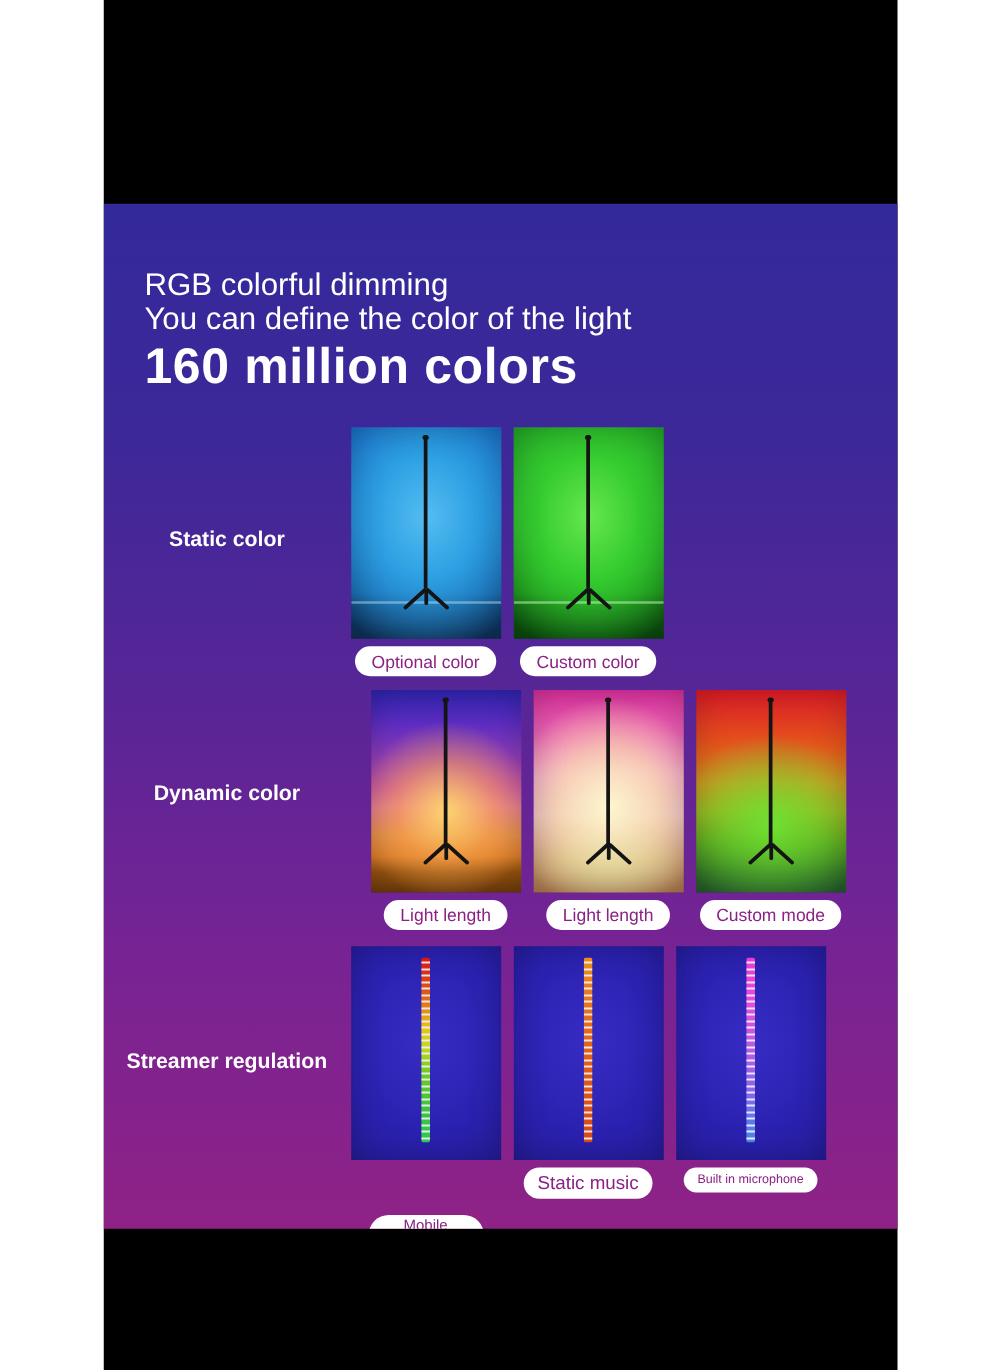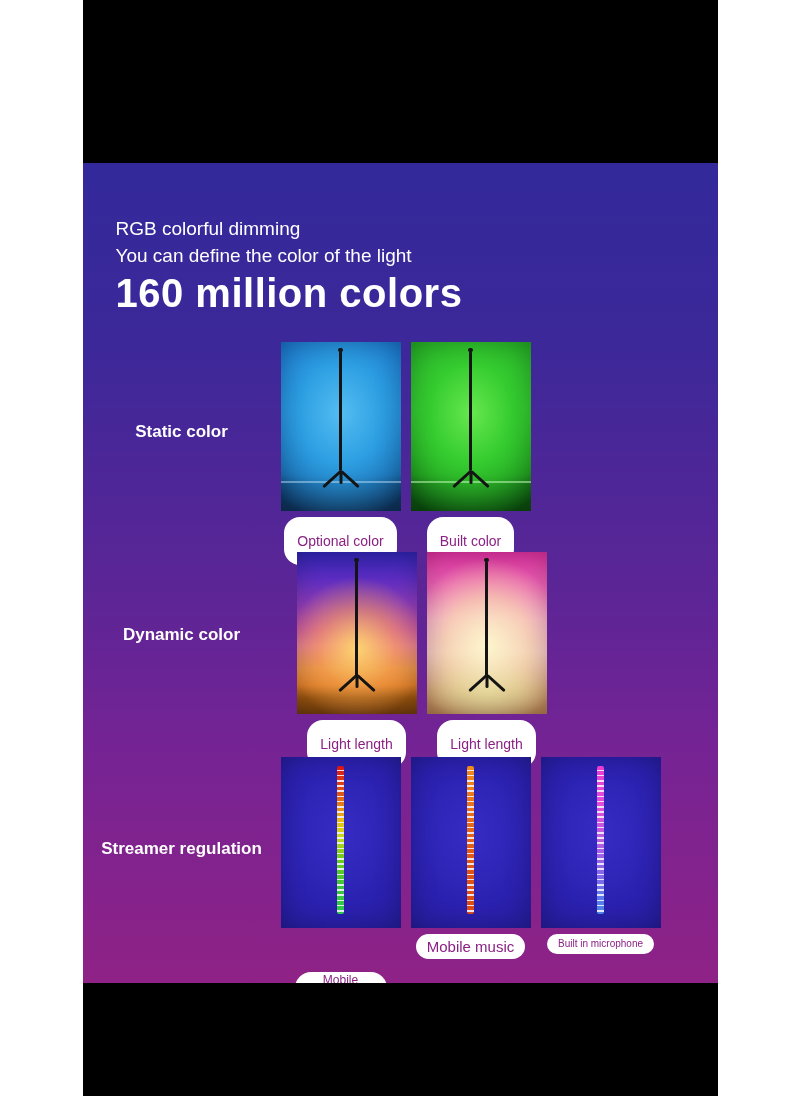--- a/index.html
+++ b/index.html
@@ -23,21 +23,21 @@
   }
   
   .logo {
     position:absolute; top:12px; right:13px;
     color:#ffffff; font-family:"DejaVu Sans", sans-serif;
     font-weight:bold; font-size:25px; letter-spacing:1px;
   }
   .logo sup { font-size:10px; vertical-align:super; }
   
   .headline { position:absolute; left:33px; top:52px; color:#ffffff; }
-  .h-line1, .h-line2 { font-size:19px; line-height:27px; font-weight:normal; }
+  .h-line1, .h-line2 { font-size:25px; line-height:27px; font-weight:normal; }
   .h-line3 { font-size:40px; line-height:48px; font-weight:bold; letter-spacing:0.5px; }
   
   .row-label {
     position:absolute; left:0; width:198px; text-align:center;
     color:#ffffff; font-weight:bold; font-size:17px;
   }
   .rl1 { top:259px; } .rl2 { top:462px; } .rl3 { top:676px; }
   
   .row { position:absolute; left:198px; display:flex; gap:10px; }
   .row1 { top:179px; } .row2 { top:389px;margin-left:16px; } .row3 { top:594px; }
@@ -101,21 +101,21 @@
       repeating-linear-gradient(180deg, rgba(240,240,252,0) 0px, rgba(240,240,252,0) 3.6px,
         rgba(240,240,252,.92) 3.6px, rgba(240,240,252,.92) 5.2px),
       var(--sc);
   }
   .s3a .strip { --sc:linear-gradient(180deg,#d81414 0%,#e05c14 20%,#e8c414 38%,#c8d81c 48%,#70cc1c 62%,#3cc43c 82%,#2fca4e 100%); }
   .s3b .strip { --sc:linear-gradient(180deg,#ef8c1a 0%,#e8701a 30%,#e05a16 60%,#da4814 100%); }
   .s3c .strip { --sc:linear-gradient(180deg,#ea3ad2 0%,#e44cd8 25%,#b85ce0 50%,#8866e8 72%,#5a7ae8 90%,#4a86e0 100%); }
   
   .pill {
     margin-top:6px; background:#ffffff; color:var(--pill-text,#8b2185);
-    border-radius:16px; padding:16px 13px; font-size:14px; line-height:1.15;
+    border-radius:16px; padding:4px 13px; font-size:14px; line-height:1.15;
     text-align:center; white-space:nowrap;
   }
   .row3 .pill { font-size:10px; padding:4px 11px; }
   .pill.wrap { white-space:normal; max-width:92px; font-size:12px; padding:2px 10px;margin-top:44px; }
   .pill.big { font-size:15px; }
   
   .big-lamp { position:absolute; left:682px; top:68px; width:30px; height:752px; }
   .big-cap {
     position:absolute; left:0; top:0; width:30px; height:10px;
     background:#141414; border-radius:4px 4px 2px 2px;
@@ -168,21 +168,21 @@
       <div class="thumb-col">
         <div class="thumb s1c">
           <div class="floorline"></div>
           <div class="lamp">
             <i class="pole"></i>
             <i class="leg l"></i>
             <i class="leg r"></i>
             <i class="leg c"></i>
           </div>
         </div>
-        <div class="pill">Built color</div>
+        <div class="pill">Custom color</div>
       </div>
     </div>
 
     <div class="row row2">
       <div class="thumb-col">
         <div class="thumb s2a">
           <div class="lamp">
             <i class="pole"></i>
             <i class="leg l"></i>
             <i class="leg r"></i>
@@ -194,35 +194,46 @@
       <div class="thumb-col">
         <div class="thumb s2b">
           <div class="lamp">
             <i class="pole"></i>
             <i class="leg l"></i>
             <i class="leg r"></i>
             <i class="leg c"></i>
           </div>
         </div>
         <div class="pill">Light length</div>
+      </div>
+      <div class="thumb-col">
+        <div class="thumb s2c">
+          <div class="lamp">
+            <i class="pole"></i>
+            <i class="leg l"></i>
+            <i class="leg r"></i>
+            <i class="leg c"></i>
+          </div>
+        </div>
+        <div class="pill">Custom mode</div>
       </div>
     </div>
 
     <div class="row row3">
       <div class="thumb-col">
         <div class="thumb s3 s3a">
           <div class="strip"></div>
         </div>
         <div class="pill wrap">Mobile phone microphone</div>
       </div>
       <div class="thumb-col">
         <div class="thumb s3 s3b">
           <div class="strip"></div>
         </div>
-        <div class="pill big">Mobile music</div>
+        <div class="pill big">Static music</div>
       </div>
       <div class="thumb-col">
         <div class="thumb s3 s3c">
           <div class="strip"></div>
         </div>
         <div class="pill">Built in microphone</div>
       </div>
     </div>
 
     <div class="big-lamp">

